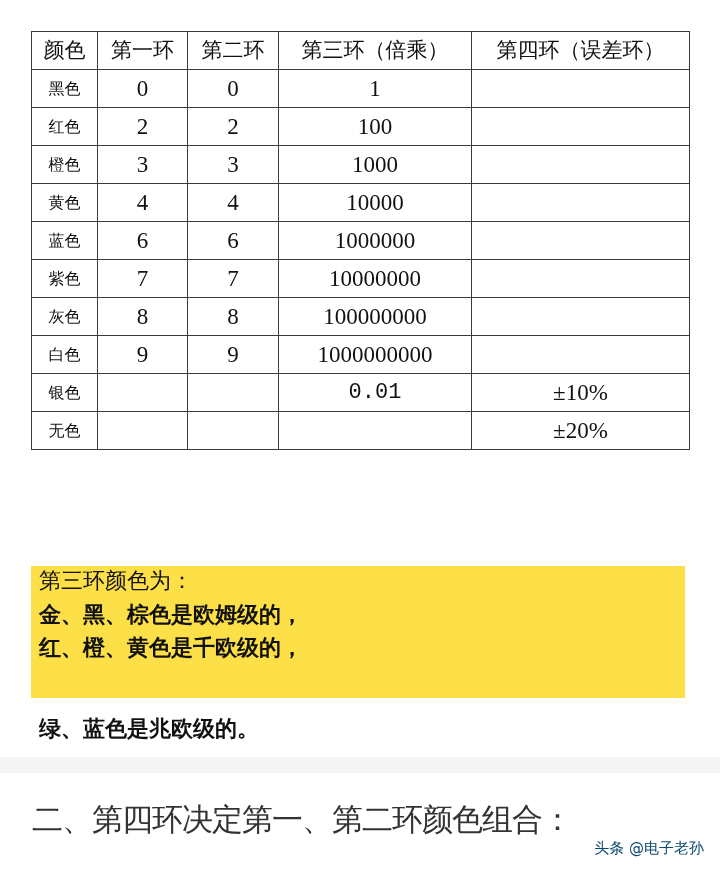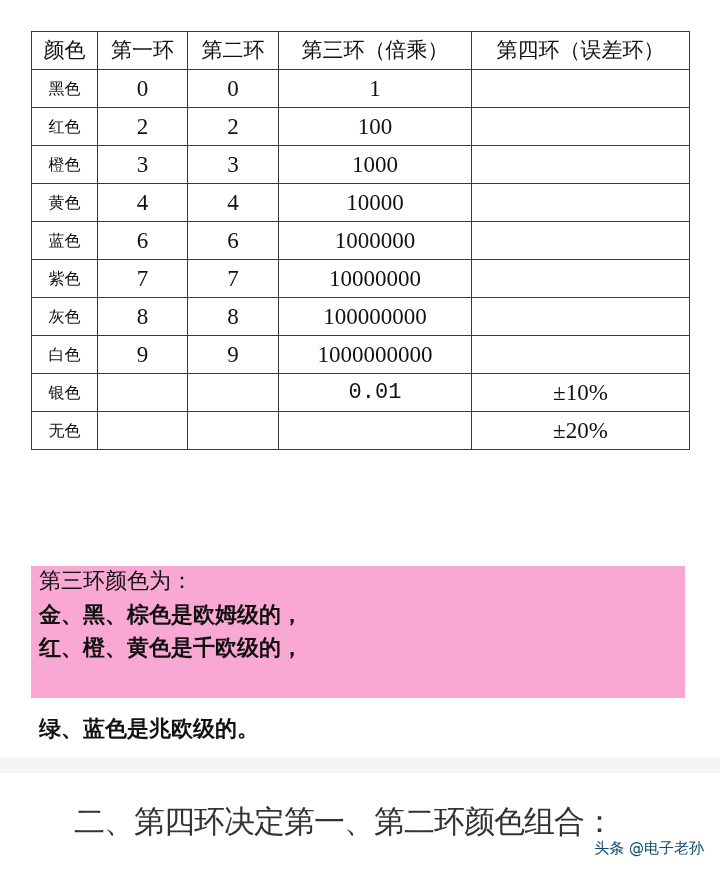--- a/index.html
+++ b/index.html
@@ -27,36 +27,36 @@
     table.code-table td.color-name { font-size: 16px; }
     td.mono { font-family: "Liberation Mono", "DejaVu Sans Mono", monospace !important; font-size: 22px !important; }
     .col-1 { width: 66px; }
     .col-2 { width: 90px; }
     .col-3 { width: 91px; }
     .col-4 { width: 193px; }
     .col-5 { width: 218px; }
 
     .note-block {
       position: absolute; left: 31px; top: 566px; width: 654px; height: 132px;
-      background: #f9a8d4;
+      background: #fde047;
     }
     .note-line {
       position: absolute; left: 8px;
       font-family: "Liberation Serif", "DejaVu Serif", serif;
       font-size: 22px; font-weight: bold; color: #111; line-height: 30px; white-space: nowrap;
     }
     .note-line.title { font-weight: normal; }
 
     .separator-band {
       position: absolute; left: 0; top: 757px; width: 720px; height: 16px; background: #f4f4f4;
     }
     .section-heading {
       position: absolute; left: 32px; top: 800px;
-      font-family: Liberation Serif, serif;
-      font-size: 31px; color: #333; line-height: 44px; white-space: nowrap; letter-spacing: -1px; margin-left: 42px;
+      font-family: Liberation Mono, monospace;
+      font-size: 31px; color: #333; line-height: 44px; white-space: nowrap; letter-spacing: -1px;
     }
     .watermark {
       position: absolute; right: 16px; top: 836px;
       font-family: "DejaVu Sans", "Liberation Sans", sans-serif;
       font-size: 15px; color: #0c4a6e; line-height: 24px; white-space: nowrap;
     }
   </style>
 </head>
 <body>
 

